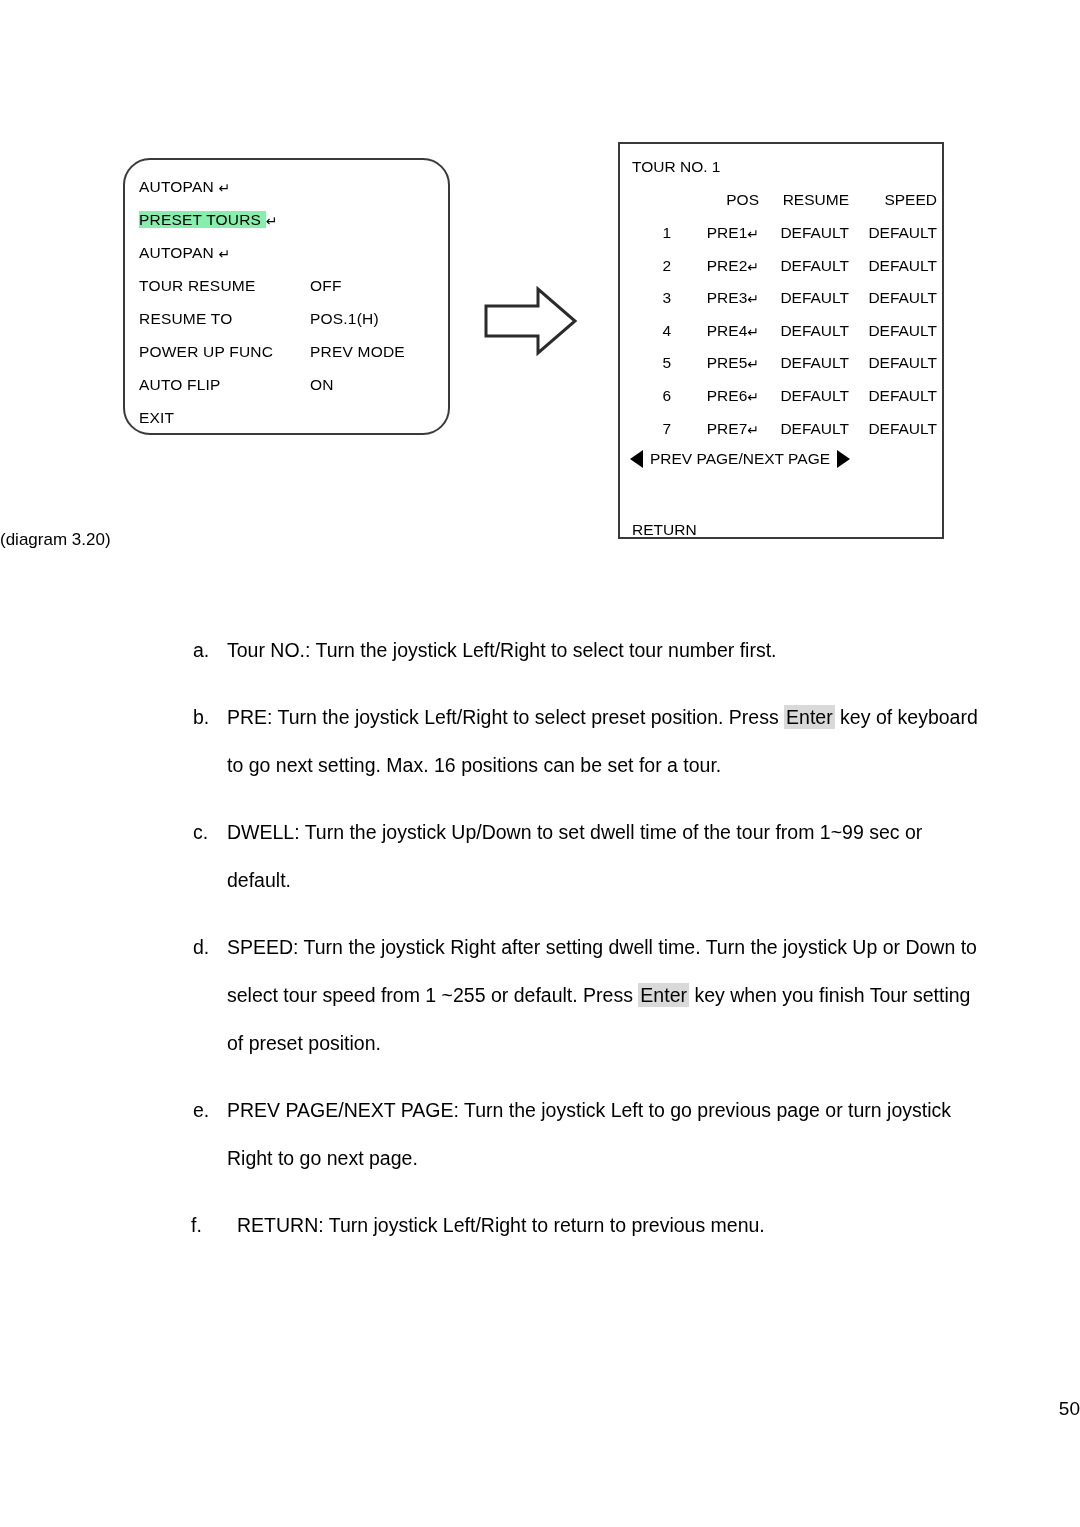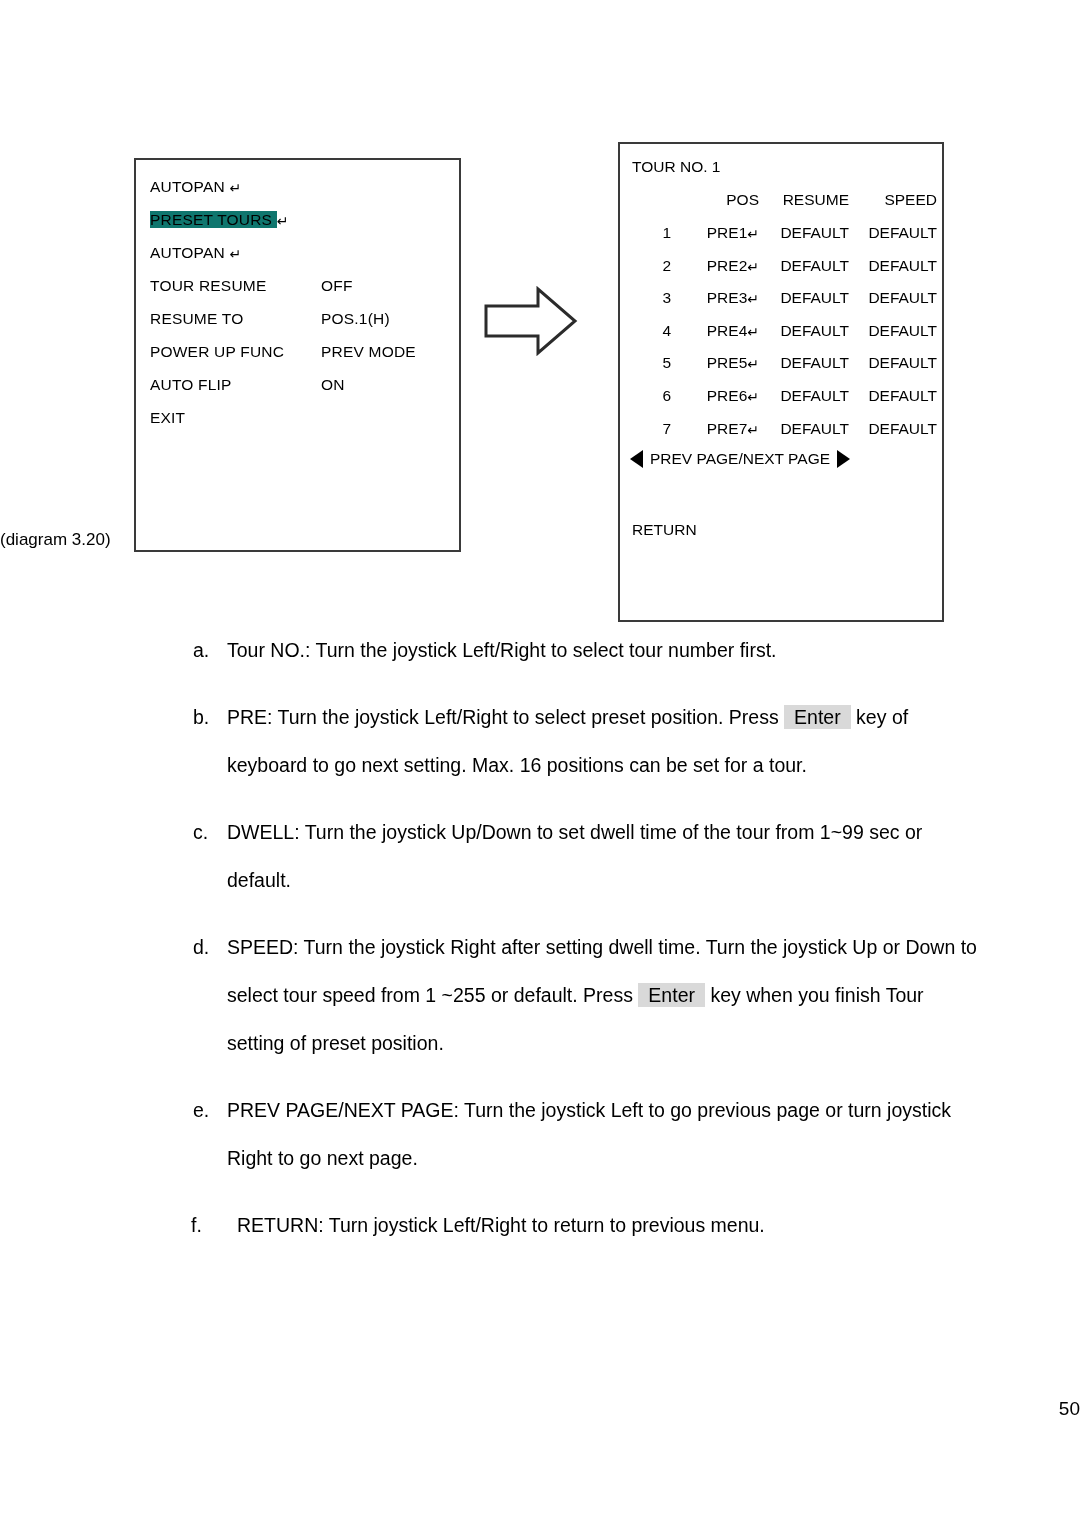--- a/index.html
+++ b/index.html
@@ -17,44 +17,45 @@
   }
 
   
   .osd-panel {
     position: absolute;
     border: 2px solid #3a3a3a;
     background: #ffffff;
     box-sizing: border-box;
   }
   #main-menu-panel {
-    left: 134px;
+    left: 123px;
     top: 158px;
     width: 327px;
-    height: 394px;
+    height: 277px;
+    border-radius: 27px;
   }
   #tour-panel {
     left: 618px;
     top: 142px;
     width: 326px;
-    height: 480px;
+    height: 397px;
   }
 
   .osd-row {
     position: absolute;
     white-space: nowrap;
     font-size: 15.5px;
     letter-spacing: 0.2px;
     line-height: 1;
   }
   .osd-label { position: absolute; left: 14px; white-space: nowrap; }
   .osd-value { position: absolute; left: 185px; white-space: nowrap; }
 
   .hl {
-    background: #0f766e;
+    background: #86efac;
   }
   .ret-arrow {
     font-size: 14px;
     letter-spacing: 0;
     display: inline-block;
     transform: translateY(1px);
   }
 
   
   .tour-title {
@@ -134,21 +135,21 @@
   }
   .li .body {
     display: block;
     margin-left: 34px;
   }
   .li.wide .marker { left: -2px; }
   .li.wide .body { margin-left: 44px; }
 
   .kbd {
     background: #d9d9d9;
-    padding: 1px 10px;
+    padding: 1px 2px;
     margin-top: 8px;
   }
 
   
   #page-number {
     position: absolute;
     left: 0;
     top: 1398px;
     width: 1080px;
     text-align: right;

